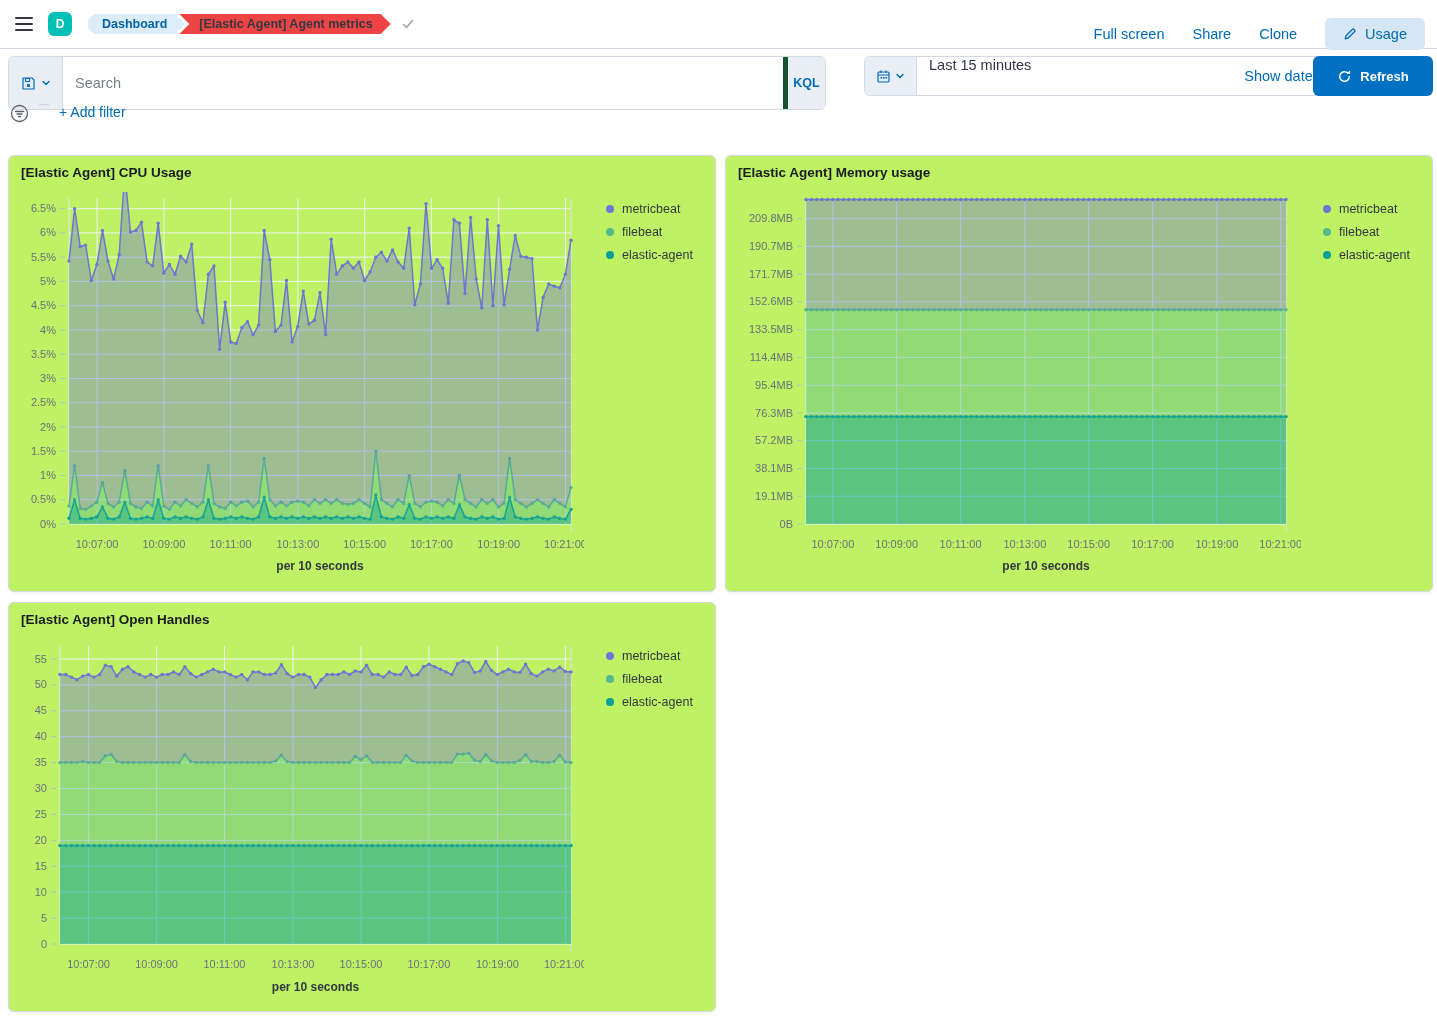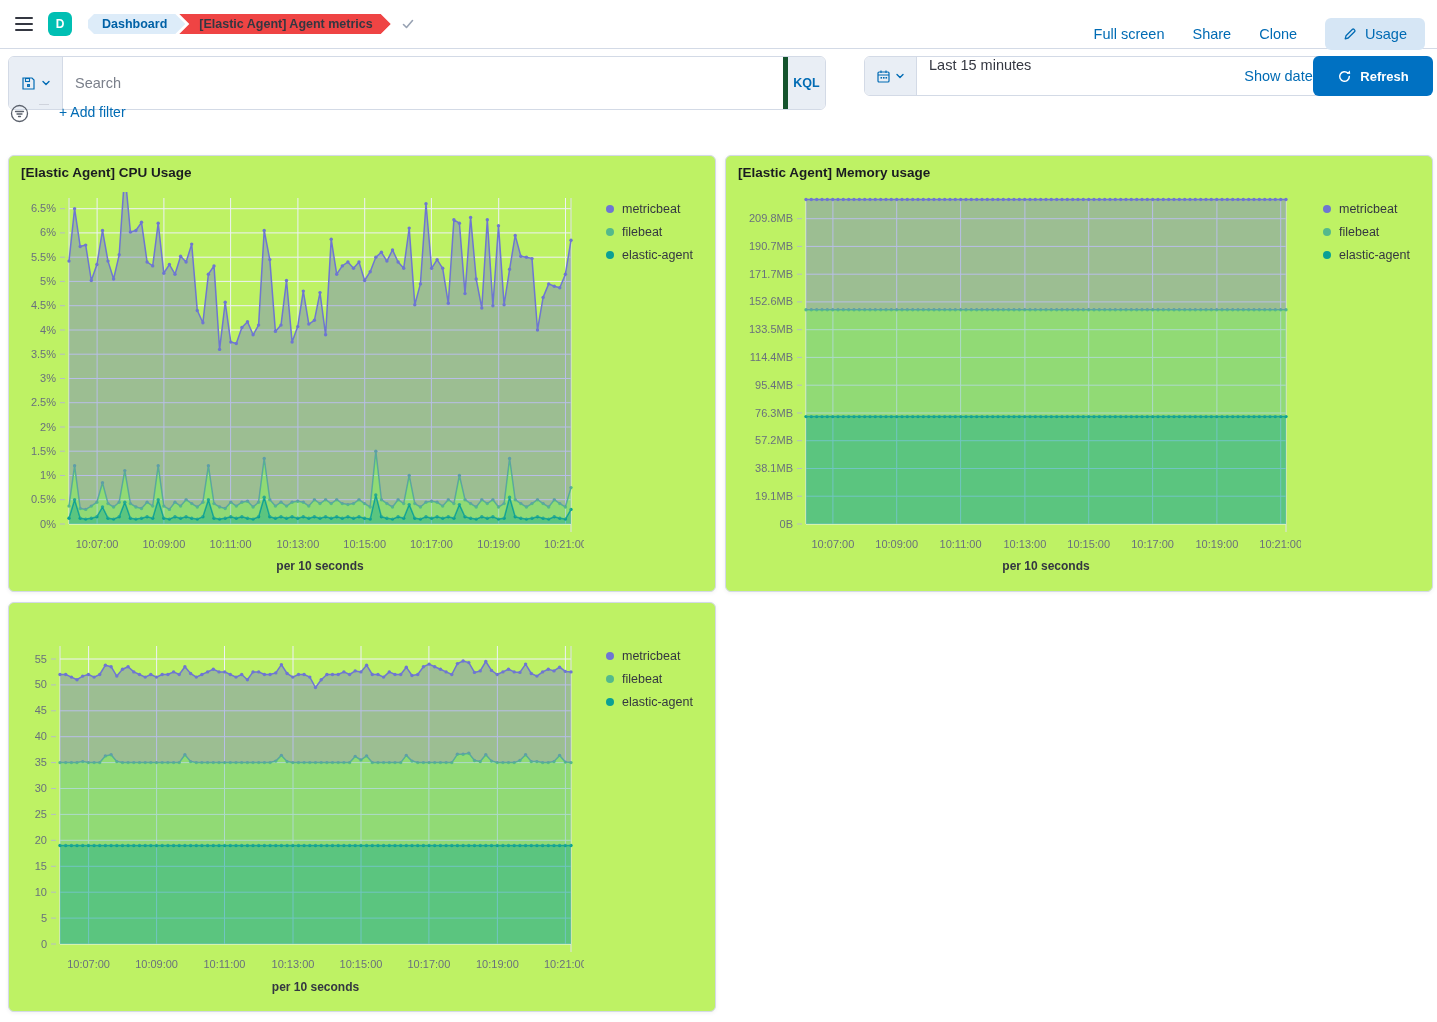--- a/index.html
+++ b/index.html
@@ -861,20 +861,21 @@
           <span>filebeat</span>
         </div>
         <div class="li">
           <span class="ld" style="background:#0aa095"></span>
           <span>elastic-agent</span>
         </div>
       </div>
   </section>
 
   <section class="panel" id="panel-handle">
+    <h2 class="panel-title">[Elastic Agent] Open Handles</h2>
     <div class="chart-mount">
         <svg width="575" height="360" viewBox="0 0 575 360">
           <line x1="51" y1="7" x2="51" y2="305" stroke="#e3e7ee" stroke-width="1"></line>
           <line x1="51" y1="305.0" x2="562" y2="305.0" stroke="#eef1f6" stroke-width="1"></line>
           <line x1="42" y1="305.0" x2="47" y2="305.0" stroke="#b6bcc6" stroke-width="1"></line>
           <text class="tl" x="38" y="308.5" text-anchor="end">0</text>
           <line x1="51" y1="279.1" x2="562" y2="279.1" stroke="#eef1f6" stroke-width="1"></line>
           <line x1="42" y1="279.1" x2="47" y2="279.1" stroke="#b6bcc6" stroke-width="1"></line>
           <text class="tl" x="38" y="282.6" text-anchor="end">5</text>
           <line x1="51" y1="253.2" x2="562" y2="253.2" stroke="#eef1f6" stroke-width="1"></line>

